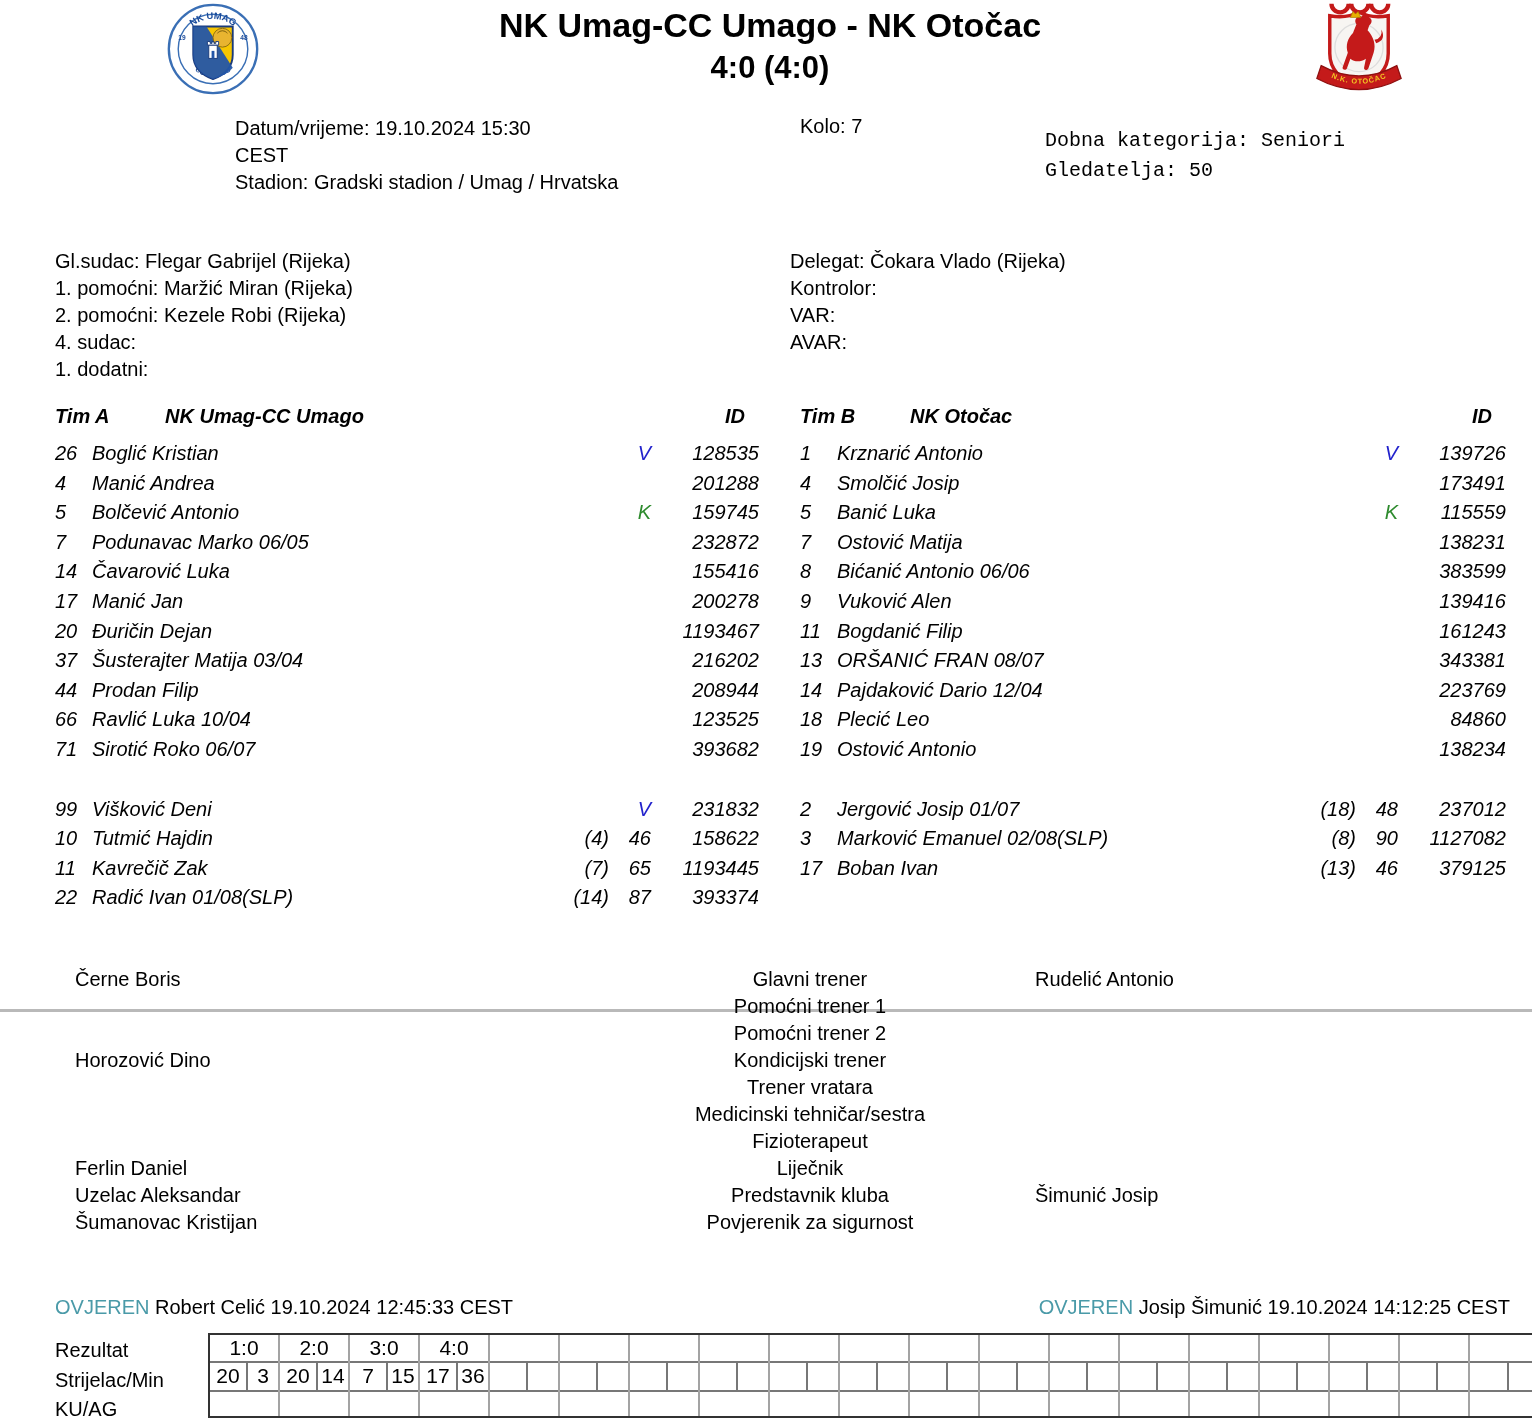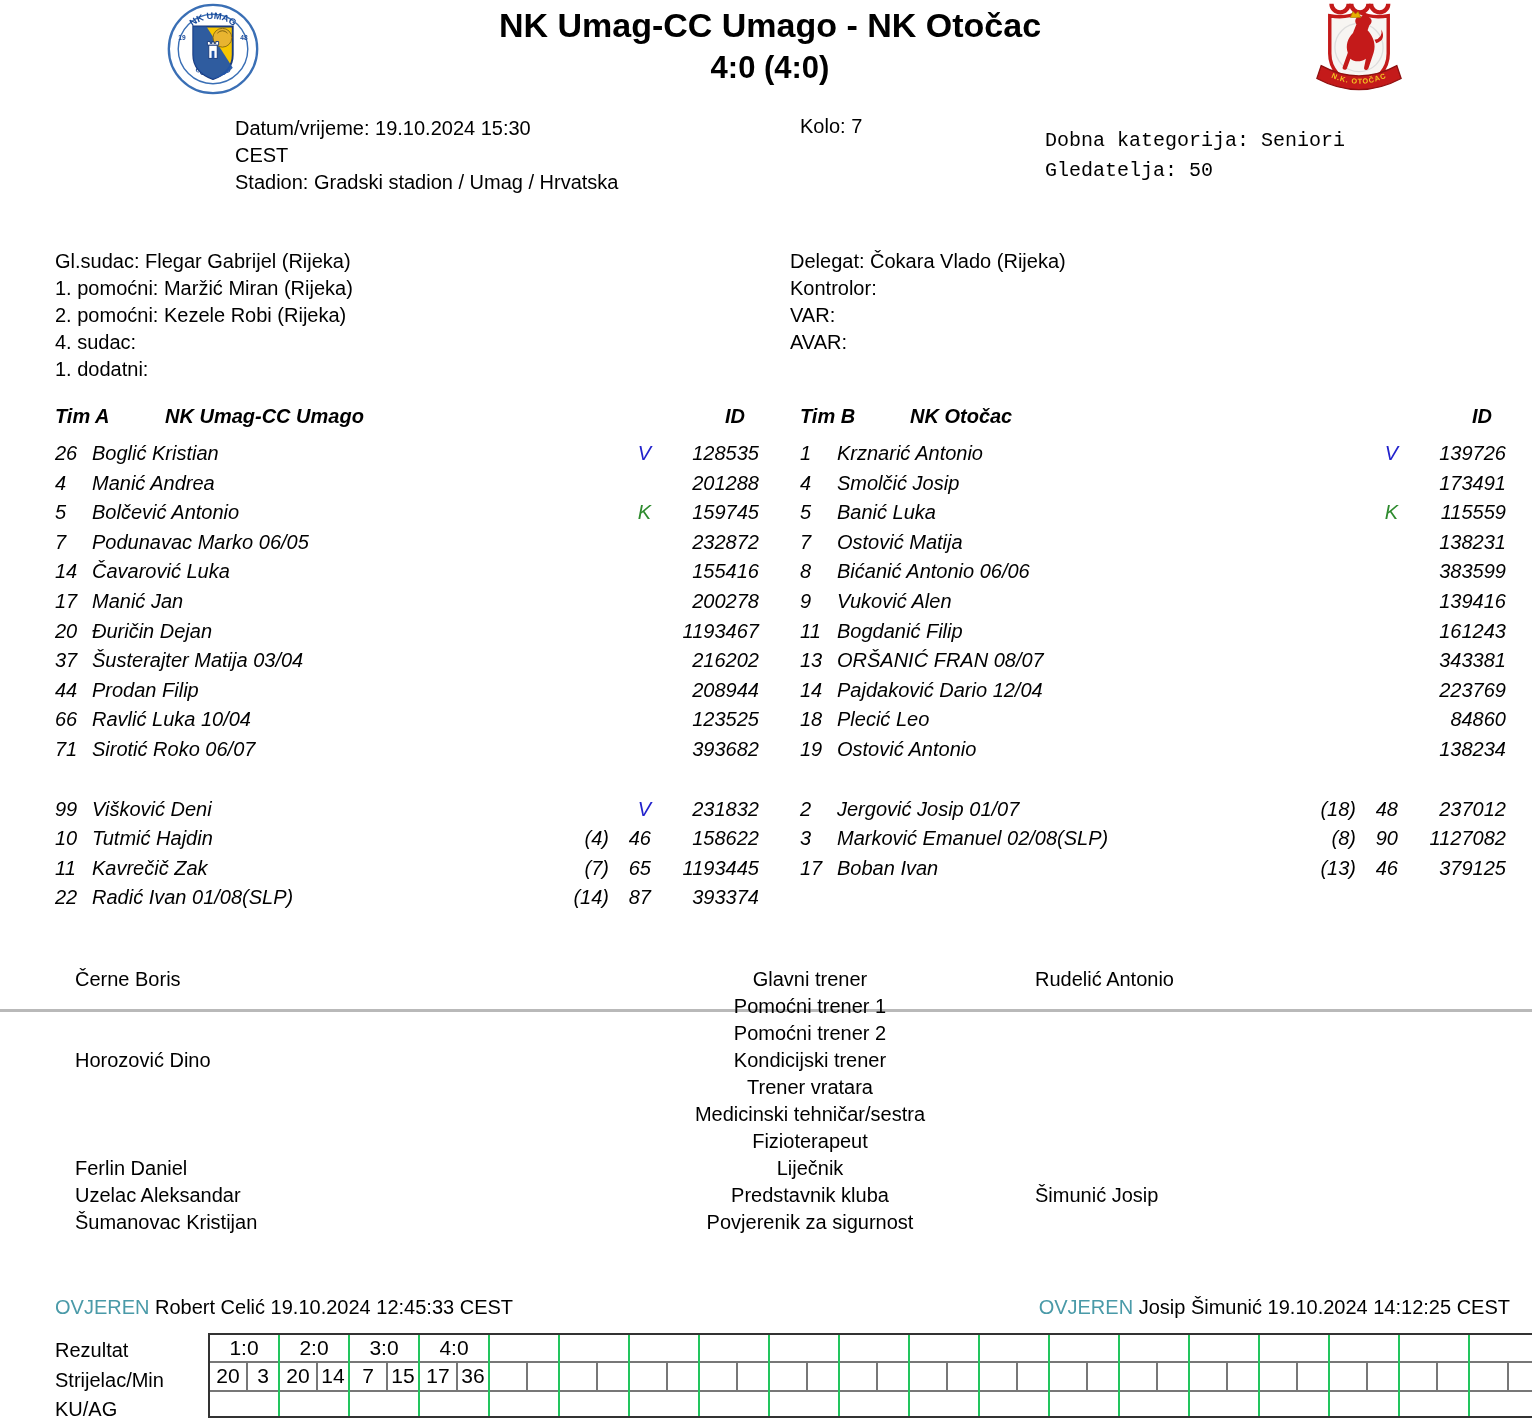--- a/index.html
+++ b/index.html
@@ -40,21 +40,21 @@
   .staff-row{display:grid;grid-template-columns:510px 450px 1fr;}
   .staff-role{text-align:center;}
   
   .cert-left{position:absolute;top:1296px;left:55px;}
   .cert-right{position:absolute;top:1296px;right:22px;text-align:right;}
   .cert-label{font-weight:normal;}
   
   .results-labels{position:absolute;top:1336px;left:55px;line-height:29.5px;}
   .results{position:absolute;top:1333px;left:208px;width:1324px;height:85px;overflow:hidden;}
   .rt{display:flex;width:1340px;border:2px solid #333;box-sizing:border-box;height:85px;}
-  .rt-col{flex:0 0 70px;width:70px;border-right:2px solid #22c55e;box-sizing:border-box;display:flex;flex-direction:column;}
+  .rt-col{flex:0 0 70px;width:70px;border-right:2px solid #a3a3a3;box-sizing:border-box;display:flex;flex-direction:column;}
   .rt-col:last-child{border-right:none;}
   .rt-score{height:26px;border-bottom:2px solid #777;text-align:center;line-height:26px;font-size:21px;}
   .rt-pair{height:27px;border-bottom:2px solid #777;display:flex;font-size:21px;}
   .rt-pair .sa{width:56%;border-right:2px solid #777;text-align:center;line-height:26px;box-sizing:border-box;}
   .rt-pair .sb{width:44%;text-align:center;line-height:26px;}
   .rt-ku{flex:1;}
 </style>
 </head>
 <body>
 

